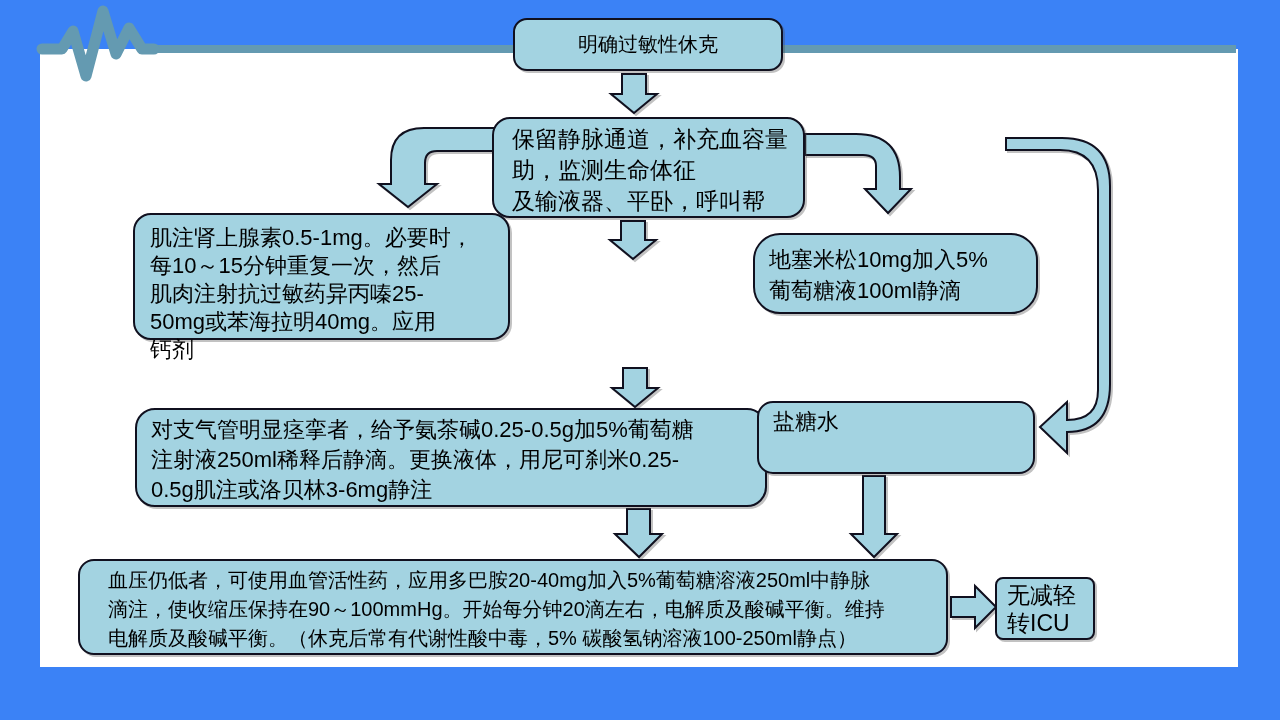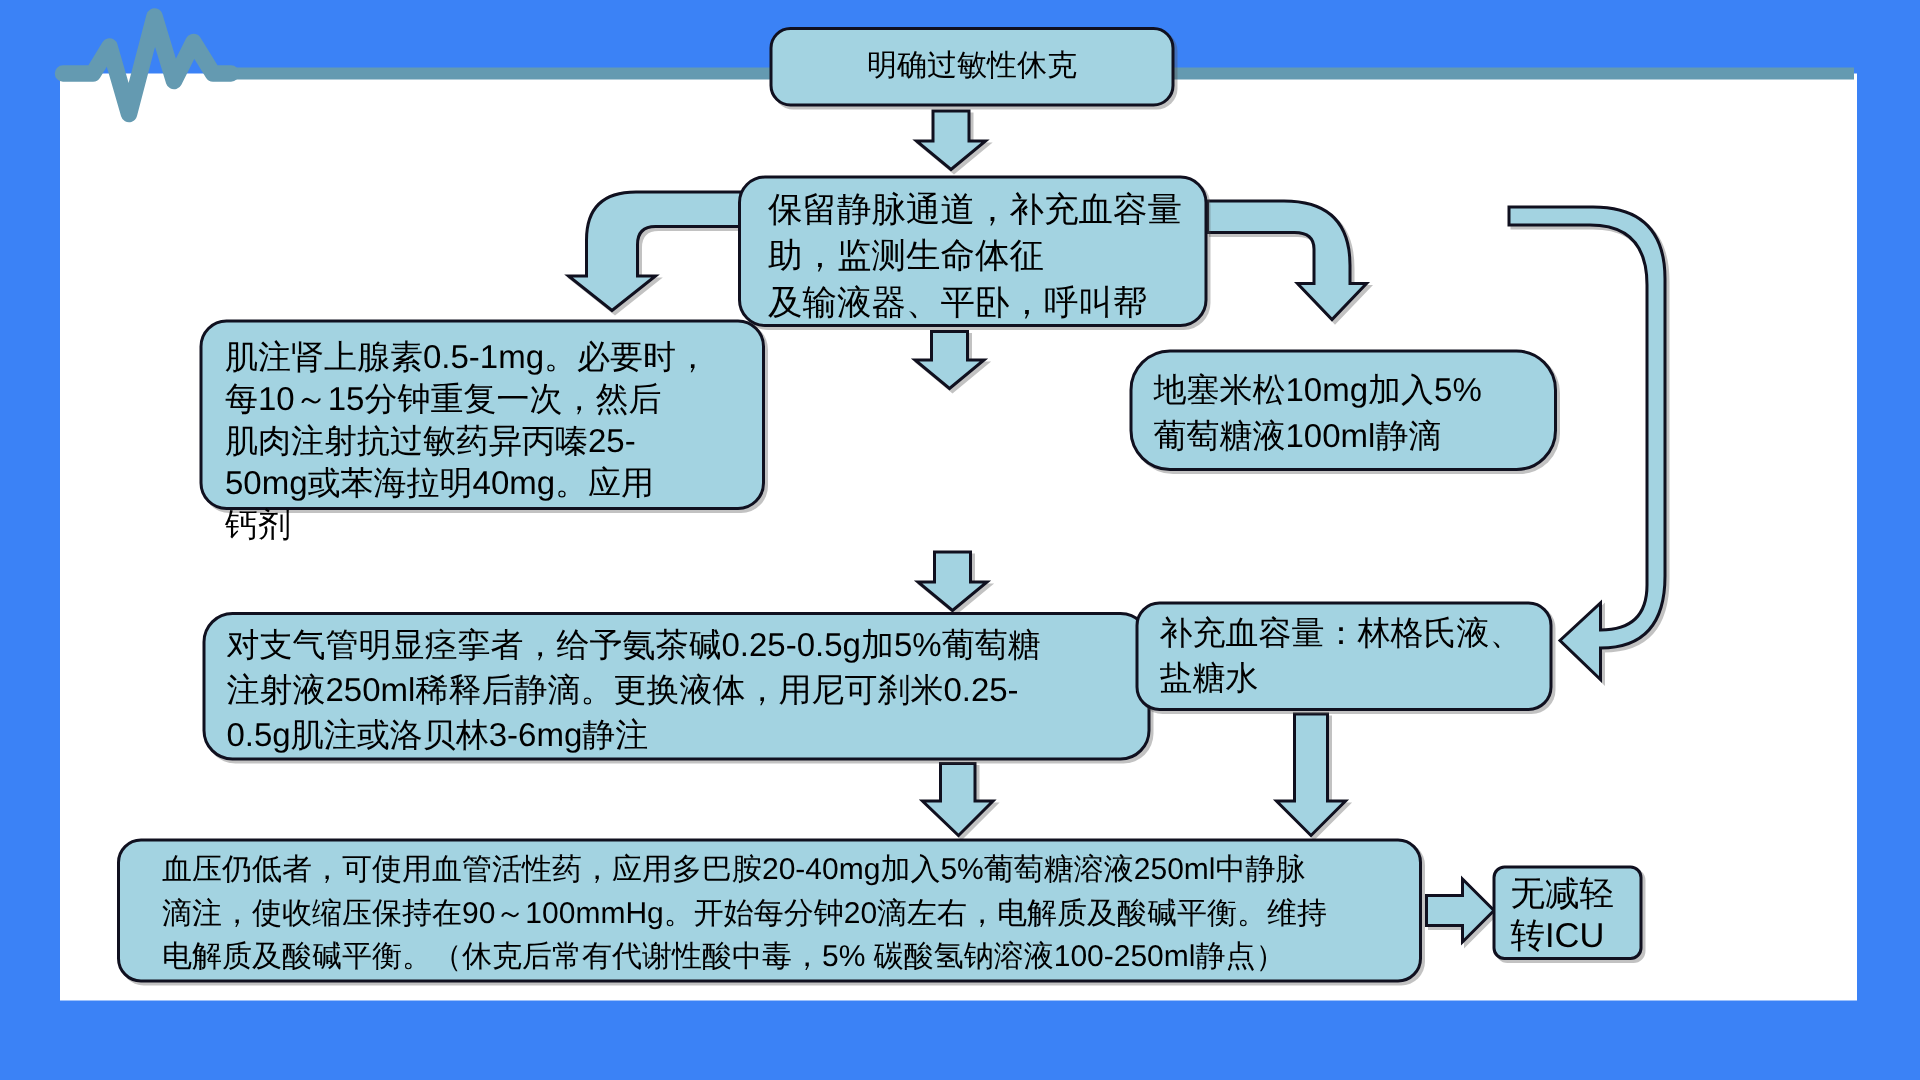--- a/index.html
+++ b/index.html
@@ -75,21 +75,20 @@
   <div class="node" id="n-dex">
       <span class="line">地塞米松10mg加入5%</span>
       <span class="line">葡萄糖液100ml静滴</span>
     </div>
   <div class="node" id="n-bro">
       <span class="line">对支气管明显痉挛者，给予氨茶碱0.25-0.5g加5%葡萄糖</span>
       <span class="line">注射液250ml稀释后静滴。更换液体，用尼可刹米0.25-</span>
       <span class="line">0.5g肌注或洛贝林3-6mg静注</span>
     </div>
   <div class="node" id="n-vol">
-      <span class="line">补充血容量：林格氏液、</span>
       <span class="line">盐糖水</span>
     </div>
   <div class="node" id="n-vas">
       <span class="line">血压仍低者，可使用血管活性药，应用多巴胺20-40mg加入5%葡萄糖溶液250ml中静脉</span>
       <span class="line">滴注，使收缩压保持在90～100mmHg。开始每分钟20滴左右，电解质及酸碱平衡。维持</span>
       <span class="line">电解质及酸碱平衡。（休克后常有代谢性酸中毒，5% 碳酸氢钠溶液100-250ml静点）</span>
     </div>
   <div class="node" id="n-icu">
       <span class="line">无减轻</span>
       <span class="line">转ICU</span>

